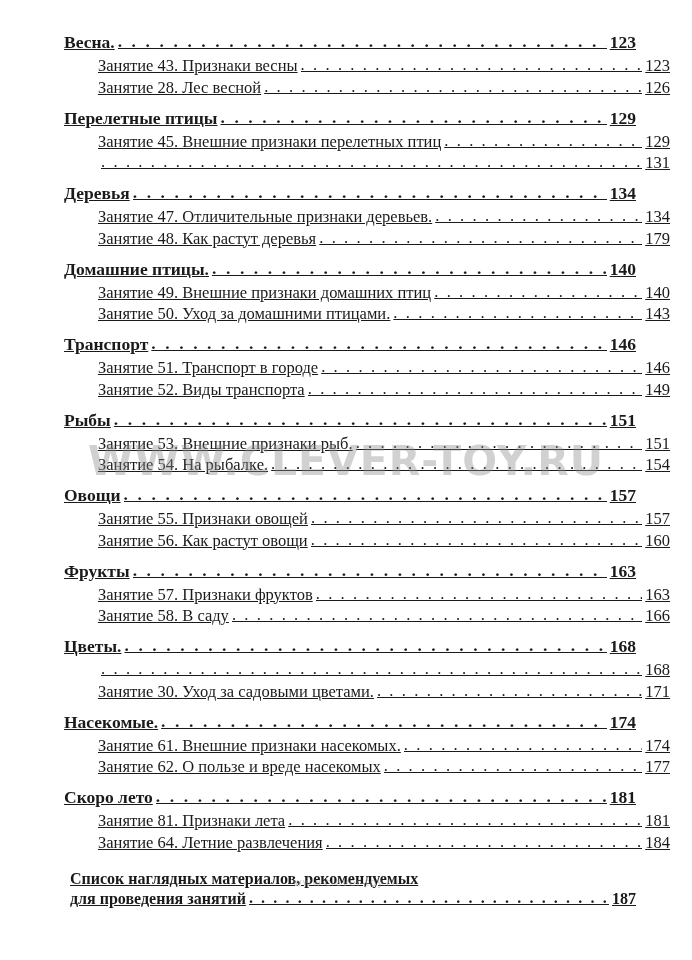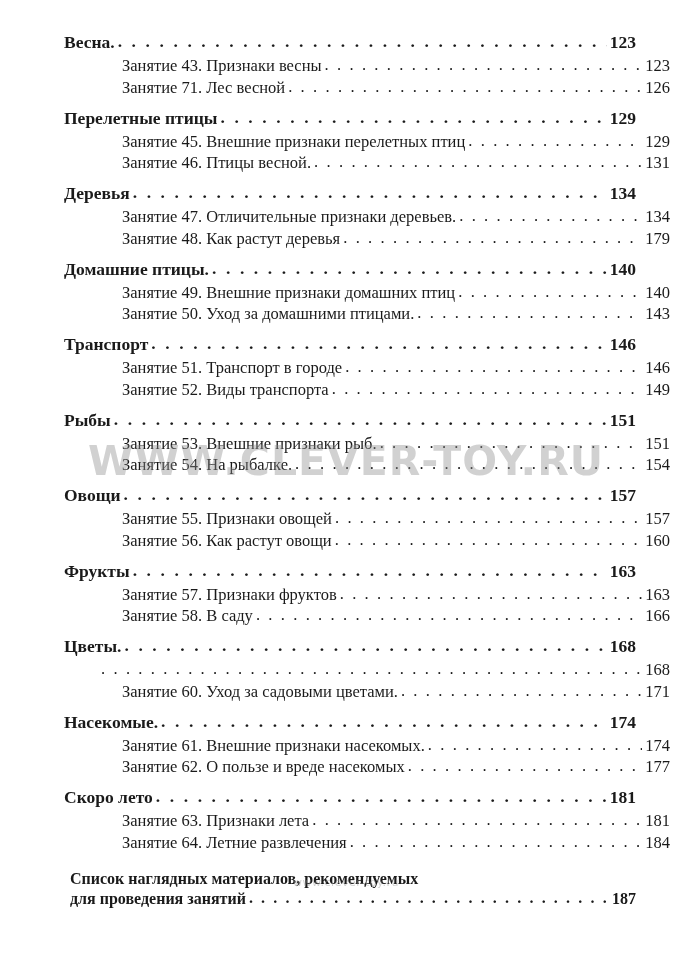--- a/index.html
+++ b/index.html
@@ -19,20 +19,21 @@
   #page {
     position: absolute;
     inset: 0;
     padding: 24px 56px 0 64px;
     box-sizing: border-box;
   }
 
   .toc {
     position: relative;
     z-index: 2;
+    text-decoration: underline;
   }
 
   .group {
     margin-bottom: 2px;
   }
 
   
   .row {
     display: flex;
     align-items: baseline;
@@ -53,21 +54,20 @@
 
   .entry-row {
     font-size: 16.5px;
     padding-top: 3.5px;
     padding-bottom: 1.5px;
     padding-left: 34px;
   }
 
   .entry-row .label {
     white-space: nowrap;
-    margin-left: 24px;
   }
 
   .leader {
     flex: 1 1 auto;
     overflow: hidden;
     white-space: nowrap;
     margin: 0 3px 0 3px;
     position: relative;
     top: -1px;
     letter-spacing: 2.1px;
@@ -151,39 +151,38 @@
         <span class="label">Весна.</span>
         <span class="leader">. . . . . . . . . . . . . . . . . . . . . . . . . . . . . . . . . . . . . . . . . . . . . . . . . . . . . . . . . . . . . . . . . . . . . . . . . . . . . . . . . . . . . . . . . . .</span>
         <span class="page">123</span>
       </div>
       <div class="row entry-row">
         <span class="label">Занятие 43. Признаки весны</span>
         <span class="leader">. . . . . . . . . . . . . . . . . . . . . . . . . . . . . . . . . . . . . . . . . . . . . . . . . . . . . . . . . . . . . . . . . . . . . . . . . . . . . . . . . . . . . . . . . . .</span>
         <span class="page">123</span>
       </div>
       <div class="row entry-row">
-        <span class="label">Занятие 71. Лес весной</span>
+        <span class="label">Занятие 28. Лес весной</span>
         <span class="leader">. . . . . . . . . . . . . . . . . . . . . . . . . . . . . . . . . . . . . . . . . . . . . . . . . . . . . . . . . . . . . . . . . . . . . . . . . . . . . . . . . . . . . . . . . . .</span>
         <span class="page">126</span>
       </div>
     </div>
 
     <div class="group">
       <div class="row section-row">
         <span class="label">Перелетные птицы</span>
         <span class="leader">. . . . . . . . . . . . . . . . . . . . . . . . . . . . . . . . . . . . . . . . . . . . . . . . . . . . . . . . . . . . . . . . . . . . . . . . . . . . . . . . . . . . . . . . . . .</span>
         <span class="page">129</span>
       </div>
       <div class="row entry-row">
         <span class="label">Занятие 45. Внешние признаки перелетных птиц</span>
         <span class="leader">. . . . . . . . . . . . . . . . . . . . . . . . . . . . . . . . . . . . . . . . . . . . . . . . . . . . . . . . . . . . . . . . . . . . . . . . . . . . . . . . . . . . . . . . . . .</span>
         <span class="page">129</span>
       </div>
       <div class="row entry-row">
-        <span class="label">Занятие 46. Птицы весной.</span>
         <span class="leader">. . . . . . . . . . . . . . . . . . . . . . . . . . . . . . . . . . . . . . . . . . . . . . . . . . . . . . . . . . . . . . . . . . . . . . . . . . . . . . . . . . . . . . . . . . .</span>
         <span class="page">131</span>
       </div>
     </div>
 
     <div class="group">
       <div class="row section-row">
         <span class="label">Деревья</span>
         <span class="leader">. . . . . . . . . . . . . . . . . . . . . . . . . . . . . . . . . . . . . . . . . . . . . . . . . . . . . . . . . . . . . . . . . . . . . . . . . . . . . . . . . . . . . . . . . . .</span>
         <span class="page">134</span>
@@ -294,21 +293,21 @@
       <div class="row section-row">
         <span class="label">Цветы.</span>
         <span class="leader">. . . . . . . . . . . . . . . . . . . . . . . . . . . . . . . . . . . . . . . . . . . . . . . . . . . . . . . . . . . . . . . . . . . . . . . . . . . . . . . . . . . . . . . . . . .</span>
         <span class="page">168</span>
       </div>
       <div class="row entry-row">
         <span class="leader">. . . . . . . . . . . . . . . . . . . . . . . . . . . . . . . . . . . . . . . . . . . . . . . . . . . . . . . . . . . . . . . . . . . . . . . . . . . . . . . . . . . . . . . . . . .</span>
         <span class="page">168</span>
       </div>
       <div class="row entry-row">
-        <span class="label">Занятие 60. Уход за садовыми цветами.</span>
+        <span class="label">Занятие 30. Уход за садовыми цветами.</span>
         <span class="leader">. . . . . . . . . . . . . . . . . . . . . . . . . . . . . . . . . . . . . . . . . . . . . . . . . . . . . . . . . . . . . . . . . . . . . . . . . . . . . . . . . . . . . . . . . . .</span>
         <span class="page">171</span>
       </div>
     </div>
 
     <div class="group">
       <div class="row section-row">
         <span class="label">Насекомые.</span>
         <span class="leader">. . . . . . . . . . . . . . . . . . . . . . . . . . . . . . . . . . . . . . . . . . . . . . . . . . . . . . . . . . . . . . . . . . . . . . . . . . . . . . . . . . . . . . . . . . .</span>
         <span class="page">174</span>
@@ -325,21 +324,21 @@
       </div>
     </div>
 
     <div class="group">
       <div class="row section-row">
         <span class="label">Скоро лето</span>
         <span class="leader">. . . . . . . . . . . . . . . . . . . . . . . . . . . . . . . . . . . . . . . . . . . . . . . . . . . . . . . . . . . . . . . . . . . . . . . . . . . . . . . . . . . . . . . . . . .</span>
         <span class="page">181</span>
       </div>
       <div class="row entry-row">
-        <span class="label">Занятие 63. Признаки лета</span>
+        <span class="label">Занятие 81. Признаки лета</span>
         <span class="leader">. . . . . . . . . . . . . . . . . . . . . . . . . . . . . . . . . . . . . . . . . . . . . . . . . . . . . . . . . . . . . . . . . . . . . . . . . . . . . . . . . . . . . . . . . . .</span>
         <span class="page">181</span>
       </div>
       <div class="row entry-row">
         <span class="label">Занятие 64. Летние развлечения</span>
         <span class="leader">. . . . . . . . . . . . . . . . . . . . . . . . . . . . . . . . . . . . . . . . . . . . . . . . . . . . . . . . . . . . . . . . . . . . . . . . . . . . . . . . . . . . . . . . . . .</span>
         <span class="page">184</span>
       </div>
     </div>
 

